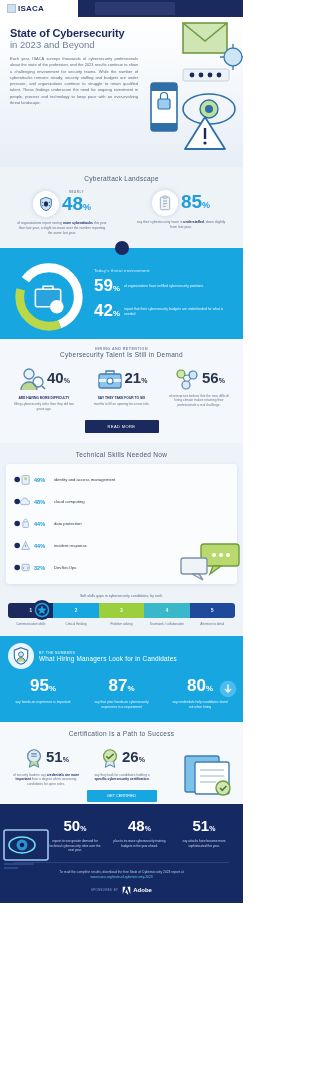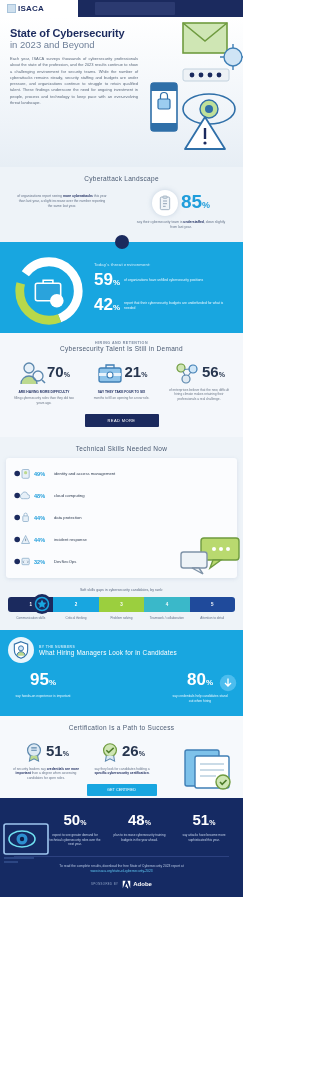--- a/index.html
+++ b/index.html
@@ -191,20 +191,33 @@
     </svg>
     <h1>State of Cybersecurity</h1>
     <h2>in 2023 and Beyond</h2>
     <p>Each year, ISACA surveys thousands of cybersecurity professionals about the state of the profession, and the 2023 results continue to show a challenging environment for security teams. While the number of cyberattacks remains steady, security staffing and budgets are under pressure, and organizations continue to struggle to retain qualified talent. These findings underscore the need for ongoing investment in people, process and technology to keep pace with an ever-evolving threat landscape.</p>
   </div>
 
   <div class="landscape">
     <div class="sec-title">Cyberattack Landscape</div>
     <div class="stat-row">
       <div class="stat-col">
+        <div class="stat-head">
+          <span class="badge-circle">
+            <svg width="16" height="16" viewBox="0 0 24 24">
+              <path d="M12 2l8 3v7c0 5-3.5 8.5-8 10-4.5-1.5-8-5-8-10V5z" fill="#cfe6f7" stroke="#2f6fa8" stroke-width="1.4"></path>
+              <ellipse cx="12" cy="12" rx="3.2" ry="4" fill="#1b2a5e"></ellipse>
+              <path d="M8 10l-2-1M16 10l2-1M8 14l-2 1M16 14l2 1" stroke="#1b2a5e" stroke-width="1.1"></path>
+            </svg>
+          </span>
+          <span>
+            <div class="stat-label">NEARLY</div>
+            <div class="stat-num"><span>48</span><span class="pct">%</span></div>
+          </span>
+        </div>
         <div class="stat-desc">
           <span>of organizations report seeing </span><b>more cyberattacks</b><span> this year than last year, a slight increase over the number reporting the same last year.</span>
         </div>
       </div>
       <div class="stat-col">
         <div class="stat-head">
           <span class="badge-circle">
             <svg width="16" height="16" viewBox="0 0 24 24">
               <rect x="5" y="3" width="14" height="19" rx="2" fill="#f0f4f8" stroke="#9badbe" stroke-width="1.4"></rect>
               <rect x="9" y="1.5" width="6" height="3.5" rx="1" fill="#d6dfe8" stroke="#9badbe" stroke-width="1.2"></rect>
@@ -252,21 +265,21 @@
     <div class="sec-title">Cybersecurity Talent Is Still in Demand</div>
     <div class="t-row">
       <div class="t-col">
         <div class="t-head">
           <svg width="28" height="26" viewBox="0 0 28 26">
             <circle cx="11" cy="8" r="5" fill="#e6f0f8" stroke="#5b87ad" stroke-width="1.3"></circle>
             <path d="M3 24c0-5 4-8 8-8s8 3 8 8" fill="#bcd98f" stroke="#5b87ad" stroke-width="1.3"></path>
             <circle cx="20" cy="16" r="5" fill="none" stroke="#5b87ad" stroke-width="1.3"></circle>
             <path d="M24 20l3 3" stroke="#5b87ad" stroke-width="1.6"></path>
           </svg>
-          <div class="t-num"><span>70</span><span class="pct">%</span></div>
+          <div class="t-num"><span>40</span><span class="pct">%</span></div>
         </div>
         <div class="t-bold">ARE HAVING MORE DIFFICULTY</div>
         <div class="t-desc">filling cybersecurity roles than they did two years ago.</div>
       </div>
       <div class="t-col">
         <div class="t-head">
           <svg width="28" height="26" viewBox="0 0 28 26">
             <rect x="3" y="8" width="22" height="14" rx="2" fill="#8fc4ea" stroke="#3f7fb5" stroke-width="1.3"></rect>
             <path d="M10 8V5h8v3" fill="none" stroke="#3f7fb5" stroke-width="1.3"></path>
             <rect x="3" y="13" width="22" height="3" fill="#ffffff" opacity=".8"></rect>
@@ -400,20 +413,24 @@
         <div class="hiring-eyebrow">BY THE NUMBERS</div>
         <div class="hiring-title">What Hiring Managers Look for in Candidates</div>
       </span>
     </div>
     <div class="h-row">
       <div class="h-col">
         <div class="h-num"><span>95</span><span class="pct">%</span></div>
         <div class="h-desc">say hands-on experience is important</div>
       </div>
       <div class="h-col">
+        <div class="h-num"><span>87</span><span class="pct">%</span></div>
+        <div class="h-desc">say that prior hands-on cybersecurity experience is a requirement</div>
+      </div>
+      <div class="h-col">
         <div class="h-num"><span>80</span><span class="pct">%</span></div>
         <div class="h-desc">say credentials help candidates stand out when hiring</div>
       </div>
     </div>
     <svg width="18" height="18" viewBox="0 0 24 24" style="position:absolute;right:6px;bottom:24px">
       <circle cx="12" cy="12" r="11" fill="#4cbdee"></circle>
       <path d="M12 6v9M8 12l4 4 4-4" stroke="#ffffff" stroke-width="1.8" fill="none"></path>
     </svg>
   </div>
 

